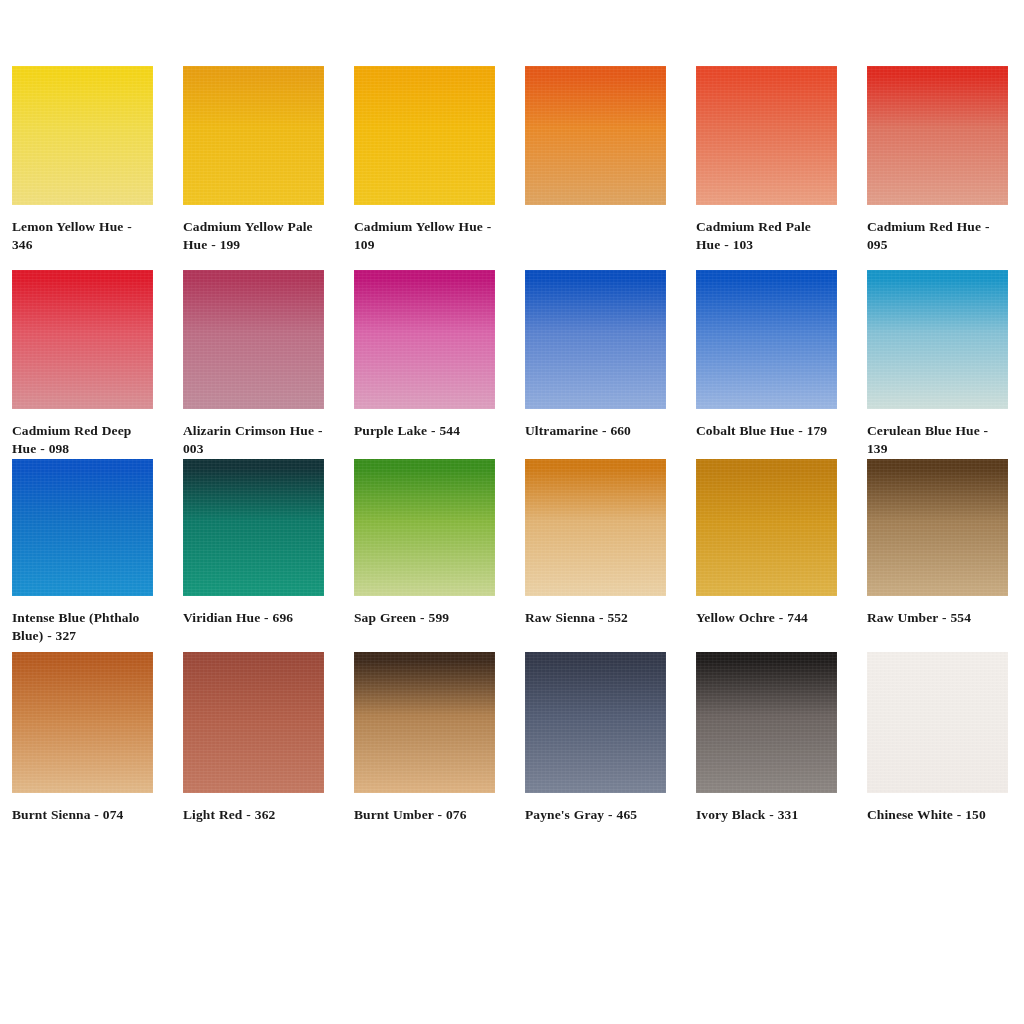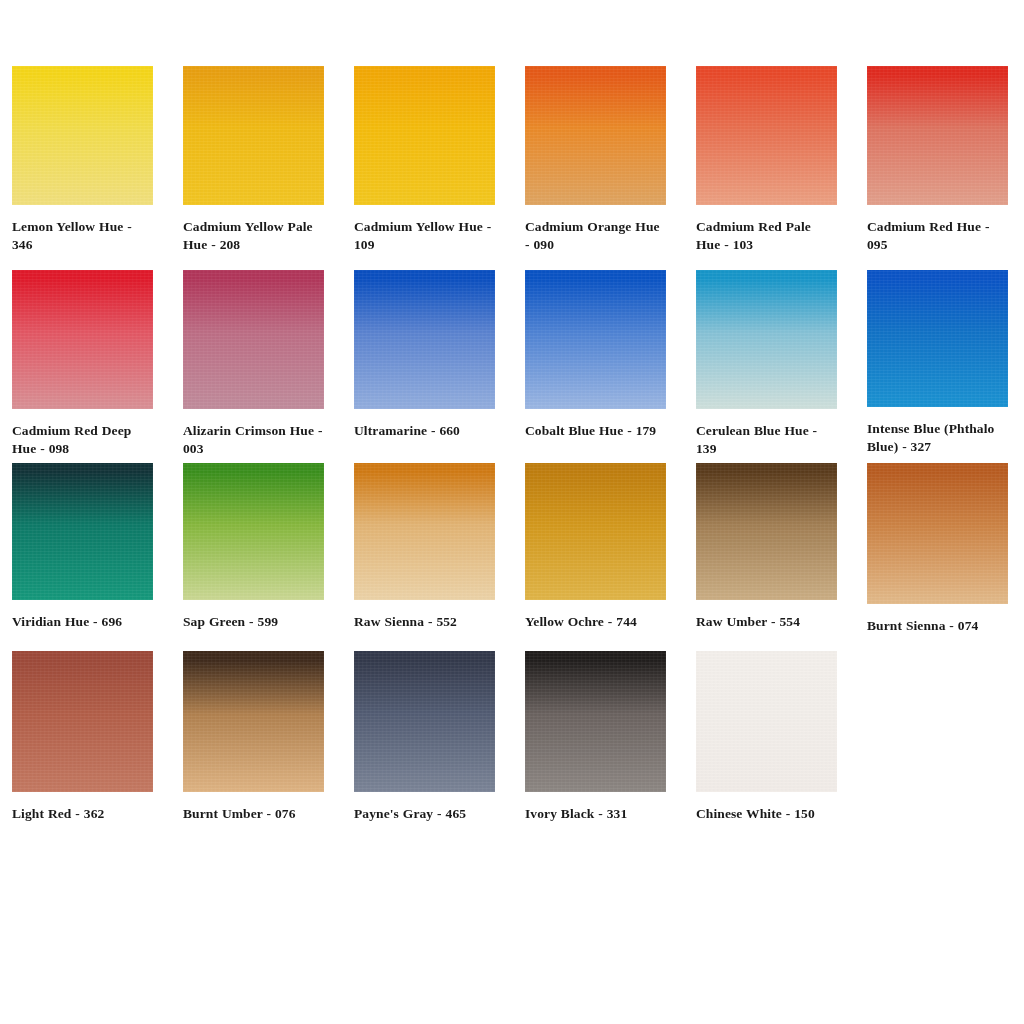--- a/index.html
+++ b/index.html
@@ -92,33 +92,32 @@
       <div class="swatch-cell row-0">
         <div class="swatch-chip" style="background: linear-gradient(rgb(245, 214, 26) 0%, rgb(245, 214, 26) 6%, rgb(242, 221, 76) 45%, rgb(241, 224, 126) 100%);">
           <div class="grain"></div>
         </div>
         <div class="swatch-label">Lemon Yellow Hue - 346</div>
       </div>
       <div class="swatch-cell row-0">
         <div class="swatch-chip" style="background: linear-gradient(rgb(232, 160, 17) 0%, rgb(232, 160, 17) 6%, rgb(240, 187, 22) 45%, rgb(242, 198, 35) 100%);">
           <div class="grain"></div>
         </div>
-        <div class="swatch-label">Cadmium Yellow Pale Hue - 208</div>
+        <div class="swatch-label">Cadmium Yellow Pale Hue - 199</div>
       </div>
       <div class="swatch-cell row-0">
         <div class="swatch-chip" style="background: linear-gradient(rgb(242, 169, 6) 0%, rgb(242, 169, 6) 6%, rgb(244, 188, 13) 45%, rgb(243, 200, 31) 100%);">
           <div class="grain"></div>
         </div>
         <div class="swatch-label">Cadmium Yellow Hue - 109</div>
       </div>
       <div class="swatch-cell row-0">
         <div class="swatch-chip" style="background: linear-gradient(rgb(229, 90, 24) 0%, rgb(229, 90, 24) 6%, rgb(234, 138, 41) 45%, rgb(223, 165, 98) 100%);">
           <div class="grain"></div>
         </div>
-        <div class="swatch-label">Cadmium Orange Hue - 090</div>
       </div>
       <div class="swatch-cell row-0">
         <div class="swatch-chip" style="background: linear-gradient(rgb(232, 73, 42) 0%, rgb(232, 73, 42) 6%, rgb(232, 112, 80) 45%, rgb(236, 161, 131) 100%);">
           <div class="grain"></div>
         </div>
         <div class="swatch-label">Cadmium Red Pale Hue - 103</div>
       </div>
       <div class="swatch-cell row-0">
         <div class="swatch-chip" style="background: linear-gradient(rgb(224, 43, 32) 0%, rgb(224, 43, 32) 6%, rgb(222, 116, 97) 45%, rgb(226, 160, 140) 100%);">
           <div class="grain"></div>
@@ -129,20 +128,26 @@
         <div class="swatch-chip" style="background: linear-gradient(rgb(224, 26, 43) 0%, rgb(224, 26, 43) 6%, rgb(227, 87, 100) 45%, rgb(217, 145, 150) 100%);">
           <div class="grain"></div>
         </div>
         <div class="swatch-label">Cadmium Red Deep Hue - 098</div>
       </div>
       <div class="swatch-cell row-1">
         <div class="swatch-chip" style="background: linear-gradient(rgb(177, 54, 90) 0%, rgb(177, 54, 90) 6%, rgb(189, 110, 133) 45%, rgb(193, 140, 156) 100%);">
           <div class="grain"></div>
         </div>
         <div class="swatch-label">Alizarin Crimson Hue - 003</div>
+      </div>
+      <div class="swatch-cell row-1">
+        <div class="swatch-chip" style="background: linear-gradient(rgb(192, 21, 122) 0%, rgb(192, 21, 122) 6%, rgb(218, 102, 171) 45%, rgb(221, 160, 191) 100%);">
+          <div class="grain"></div>
+        </div>
+        <div class="swatch-label">Purple Lake - 544</div>
       </div>
       <div class="swatch-cell row-1">
         <div class="swatch-chip" style="background: linear-gradient(rgb(11, 79, 192) 0%, rgb(11, 79, 192) 6%, rgb(91, 131, 208) 45%, rgb(147, 174, 222) 100%);">
           <div class="grain"></div>
         </div>
         <div class="swatch-label">Ultramarine - 660</div>
       </div>
       <div class="swatch-cell row-1">
         <div class="swatch-chip" style="background: linear-gradient(rgb(10, 83, 196) 0%, rgb(10, 83, 196) 6%, rgb(79, 131, 212) 45%, rgb(156, 183, 227) 100%);">
           <div class="grain"></div>

